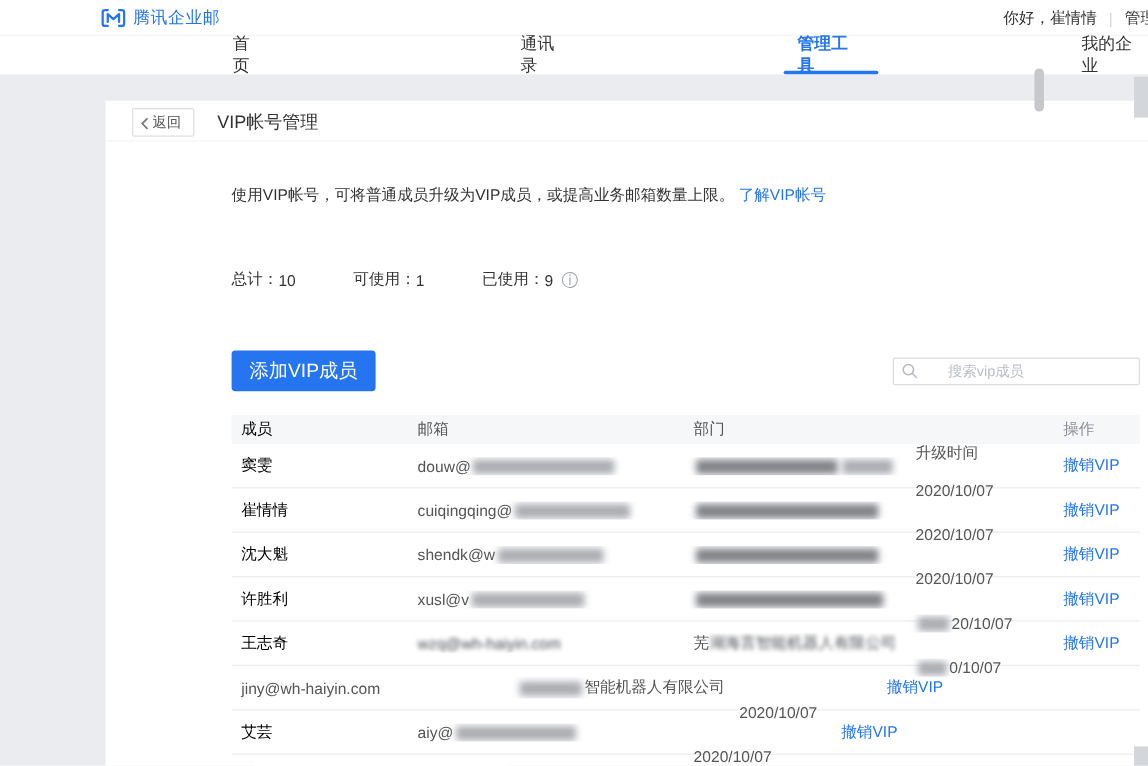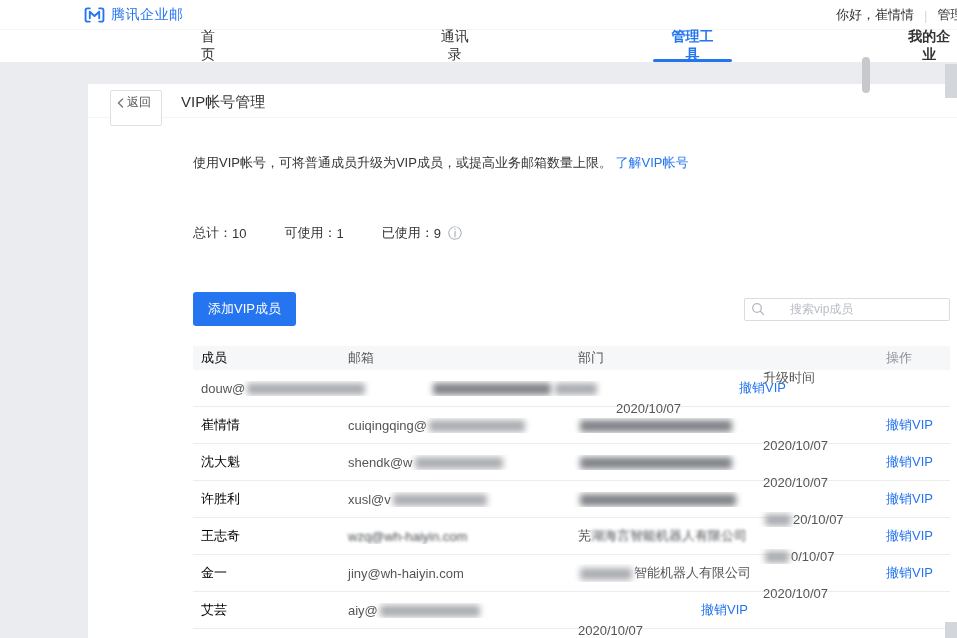--- a/index.html
+++ b/index.html
@@ -9,52 +9,52 @@
   
   .topbar { position: relative; height: 30px; background:#fff; display:flex; align-items:center;
     border-bottom:1px solid #f5f5f5; }
   .logo { display:flex; align-items:center; gap:6px; margin-left:84px; cursor:pointer; }
   .logo-text { color:#2575f0; font-size:14px; font-weight:normal; letter-spacing:.5px; }
   .topbar-right { position:absolute; left:836px; top:0; height:30px; display:flex; align-items:center;
     font-size:13px; color:#333; white-space:nowrap; }
   .topbar-right .sep { color:#d8d8d8; margin:0 10px; }
 
   
-  .nav { position:relative; height:32px; background:#fff; display:flex; align-items:stretch;text-align:center; }
+  .nav { position:relative; height:32px; background:#fff; display:flex; align-items:stretch; }
   .tab { position:relative; display:flex; align-items:center; font-size:14px; color:#333; cursor:pointer; }
   .tab:nth-child(1){ margin-left:194px; }
   .tab:nth-child(2){ margin-left:212px; }
   .tab:nth-child(3){ margin-left:189px; }
-  .tab:nth-child(4){ margin-left:181px;font-weight:bold; }
+  .tab:nth-child(4){ margin-left:181px; }
   .tab.active { color:#2575f0; font-weight:bold; }
   .tab.active::after { content:""; position:absolute; left:-12px; right:-12px; bottom:0;
     height:3px; background:#2575f0; border-radius:1.5px; }
 
   
   .main { position:absolute; top:62px; left:0; right:0; bottom:0; background:#eaecef; }
   .card { position:absolute; left:88px; top:22px; width:882px; bottom:0; background:#fff; }
 
   .card-header { position:relative; height:34px; border-bottom:1px solid #f3f4f6; }
   .back-btn { position:absolute; left:22px; top:6px; display:flex; align-items:center; gap:3px;
-    padding:3px 10px 14px 6px; border:1px solid #dcdfe3; border-radius:2px; background:#fff;
+    padding:3px 10px 2px 6px; border:1px solid #dcdfe3; border-radius:2px; background:#fff;
     font-size:12px; color:#555; cursor:pointer; }
   .page-title { position:absolute; left:93px; width:757px; top:9px; text-align:left;
     font-size:15px; color:#333; }
 
   .content { margin-left:105px; width:757px; }
   .desc { margin-top:36px; font-size:13px; color:#333; }
   .link { color:#2575f0; text-decoration:none; cursor:pointer; }
 
-  .stats { margin-top:52px; display:flex; align-items:center; gap:38px; font-size:13px; color:#333; }
+  .stats { margin-top:52px; display:flex; align-items:center; gap:48px; font-size:13px; color:#333; }
   .stat { display:flex; align-items:center; }
   .info-icon { margin-left:7px; color:#9aa0a6; font-size:14px; line-height:1; cursor:pointer; }
 
   .toolbar { margin-top:50px; display:flex; align-items:center; justify-content:space-between; }
   .btn-primary { height:34px; padding:0 15px; background:#2575f0; color:#fff; border:none;
-    border-radius:3px; font-size:13px; cursor:pointer; font-family:inherit; }
+    border-radius:3px; font-size:16px; cursor:pointer; font-family:inherit; }
   .search-box { display:flex; align-items:center; width:206px; height:23px; border:1px solid #d9dce0;
     border-radius:2px; padding:0 6px; background:#fff;gap:20px; }
   .search-box input { flex:1; border:none; outline:none; font-size:12px; color:#333; margin-left:5px;
     font-family:inherit; background:transparent; }
   .search-box input::placeholder { color:#b9bec4; }
 
   
   .vip-table { margin-top:20px; font-size:13px; }
   .thead { display:flex; align-items:center; height:24px; background:#f6f7f9; color:#8a8f99; }
   .trow { display:flex; align-items:center; height:37px; border-bottom:1px solid #ececee; }
@@ -161,20 +161,21 @@
       <div class="vip-table">
         <div class="thead">
           <div class="td col-name">成员</div>
           <div class="td col-email">邮箱</div>
           <div class="td col-dept">部门</div>
           <div class="td col-date">升级时间</div>
           <div class="td col-action">操作</div>
         </div>
         <div>
             <div class="trow">
+              <div class="td col-name">窦雯</div>
               <div class="td col-email"><span>douw@</span><span class="blur" style="width: 118px;"></span></div>
               <div class="td col-dept"><span class="blur dark" style="width: 118px;"></span><span class="blur" style="width: 42px;"></span></div>
               <div class="td col-date"><span>2020/10/07</span></div>
               <div class="td col-action"><span class="revoke">撤销VIP</span></div>
             </div>
             <div class="trow">
               <div class="td col-name">崔情情</div>
               <div class="td col-email"><span>cuiqingqing@</span><span class="blur" style="width: 96px;"></span></div>
               <div class="td col-dept"><span class="blur dark" style="width: 152px;"></span></div>
               <div class="td col-date"><span>2020/10/07</span></div>
@@ -195,21 +196,20 @@
               <div class="td col-action"><span class="revoke">撤销VIP</span></div>
             </div>
             <div class="trow">
               <div class="td col-name">王志奇</div>
               <div class="td col-email"><span class="blurtext">wzq@wh-haiyin.com</span></div>
               <div class="td col-dept"><span>芜</span><span class="blurtext">湖海言智能机器人有限公司</span></div>
               <div class="td col-date"><span class="blur" style="width: 24px;"></span><span>0/10/07</span></div>
               <div class="td col-action"><span class="revoke">撤销VIP</span></div>
             </div>
             <div class="trow">
-              <div class="td col-name">金一</div>
               <div class="td col-email"><span>jiny@wh-haiyin.com</span></div>
               <div class="td col-dept"><span class="blur" style="width: 52px;"></span><span>智能机器人有限公司</span></div>
               <div class="td col-date"><span>2020/10/07</span></div>
               <div class="td col-action"><span class="revoke">撤销VIP</span></div>
             </div>
             <div class="trow">
               <div class="td col-name">艾芸</div>
               <div class="td col-email"><span>aiy@</span><span class="blur" style="width: 100px;"></span></div>
               <div class="td col-date"><span>2020/10/07</span></div>
               <div class="td col-action"><span class="revoke">撤销VIP</span></div>

